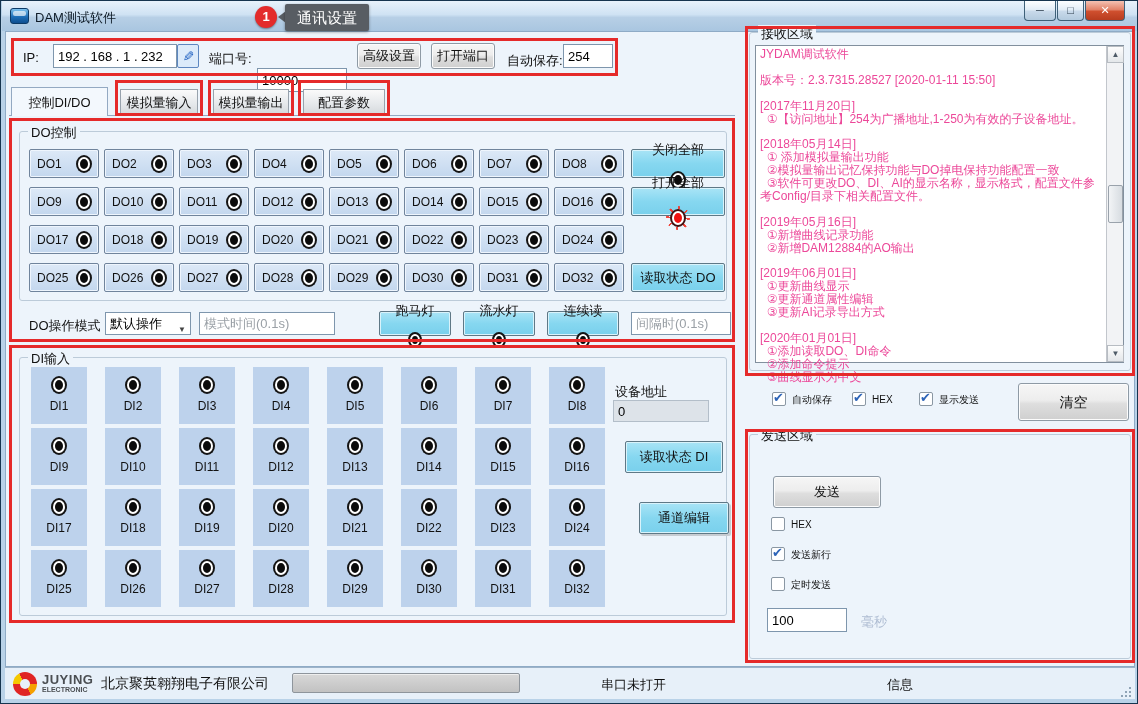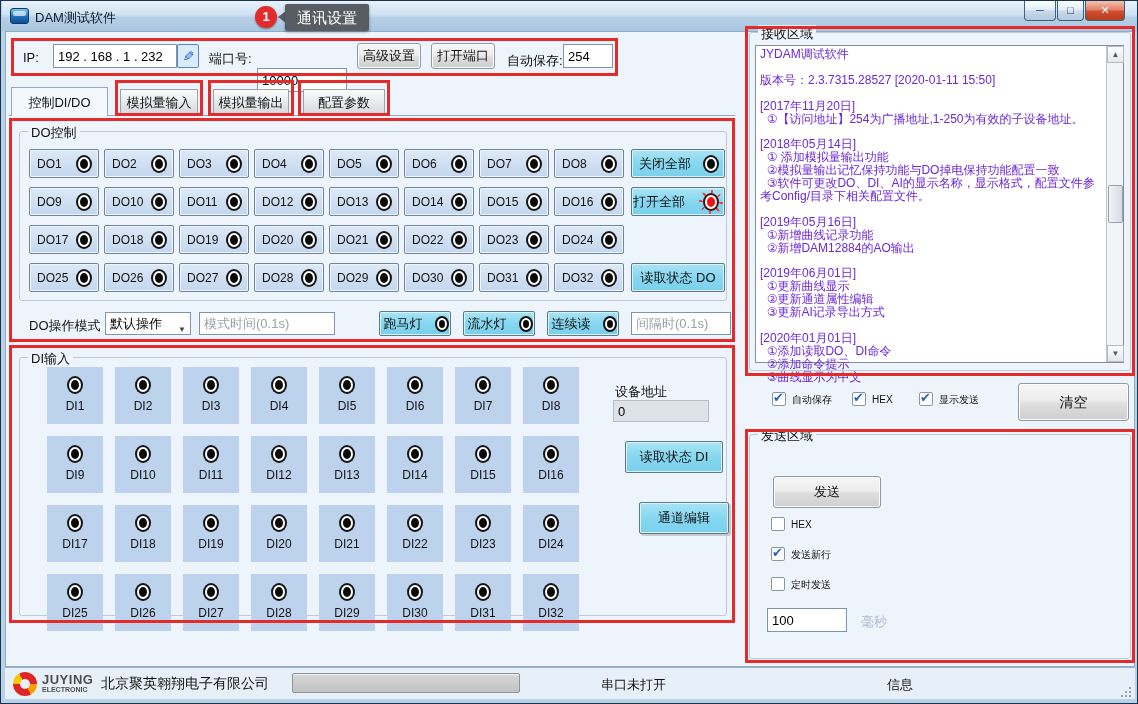--- a/index.html
+++ b/index.html
@@ -43,21 +43,21 @@
   
   .lbl { font-size:13px; color:#101010; white-space:nowrap; }
   .tbox { background:#fff; border:1px solid #7e96ad; font-size:13px; color:#000;
     padding:0 4px; font-family:"Liberation Sans","DejaVu Sans",sans-serif; }
   .tbox::placeholder { color:#9aa0a6; }
   .btn7 { border:1px solid #8e9aa5; border-radius:3px; text-align:center; font-size:13px;
     color:#111; background:linear-gradient(#f6f6f6,#ededed 45%,#dedede 55%,#cfcfcf);
     box-shadow:inset 0 0 0 1px #fcfcfc; }
   .cyanbtn { border:1px solid #5f7886; border-radius:2px;
     background:linear-gradient(#a9e4f6,#86d7f0 50%,#79d0ec); box-shadow:inset 0 0 0 1px #d9f3fb;
-    display:flex; align-items:center; justify-content:center; gap:14px; font-size:13px; }
+    display:flex; align-items:center; justify-content:center; gap:14px; font-size:13px;flex-direction:column; }
   .led { width:12px; height:14px; border-radius:50%; background:#0b0b0b;
     border:2px solid #fff; box-shadow:0 0 0 2px #141414; flex:none; }
   .led.red { background:#f01010; box-shadow:0 0 0 2px #401010; }
   .rays { width:28px; height:28px; border-radius:50%; flex:none; position:relative;
     background:repeating-conic-gradient(rgba(240,60,50,.95) 0deg 9deg, transparent 9deg 45deg);
     display:flex; align-items:center; justify-content:center; }
   .groupbox { border:1px solid #bccbd9; border-radius:3px; }
   .gb-title { position:absolute; top:-8px; left:8px; background:#edf4fb; padding:0 3px;
     font-size:13px; color:#101010; }
   .cb { display:inline-block; width:14px; height:14px; background:#fff;
@@ -79,28 +79,28 @@
   .tabline { left:8px; top:114px; width:726px; height:1px; background:#93a9c2; }
 
   
   .do-grid { left:28px; top:148px; display:grid; grid-template-columns:repeat(8,70px);
     grid-auto-rows:29px; column-gap:5px; row-gap:9px; }
   .do-btn { border:1px solid #70849c; border-radius:2px; display:flex; align-items:center;
     justify-content:space-between; padding:0 8px 0 7px; font-size:12px;
     background:linear-gradient(#dde9f7,#c3d7ee); box-shadow:inset 0 0 0 1px #eef5fd; }
 
   
-  .di-grid { left:46px; top:366px; display:grid; grid-template-columns:repeat(8,56px);
-    grid-auto-rows:57px; column-gap:18px; row-gap:4px;gap:12px; }
+  .di-grid { left:30px; top:366px; display:grid; grid-template-columns:repeat(8,56px);
+    grid-auto-rows:57px; column-gap:18px; row-gap:4px; }
   .di-tile { background:#bdd2ec; display:flex; flex-direction:column; align-items:center;
     justify-content:center; gap:7px; font-size:12px; }
 
   
   .rx-pre { white-space:pre-wrap; font-size:12px; line-height:12.9px; padding:2px 4px;
-    color:#6d28d9; width:350px; font-family:"Liberation Sans","DejaVu Sans",sans-serif; }
+    color:#ec4899; width:350px; font-family:"Liberation Sans","DejaVu Sans",sans-serif; }
   .sbar { background:#f2f3f5; border-left:1px solid #c2c6cc; }
   .sbtn { width:17px; height:17px; text-align:center; line-height:16px; font-size:8px;
     color:#4d5a66; background:linear-gradient(#fdfdfd,#e4e7ea); border:1px solid #b7bcc2; }
   .sthumb { width:15px; height:38px; margin-left:1px; border:1px solid #9aa2ab; border-radius:2px;
     background:linear-gradient(90deg,#f2f4f6,#d7dce1); }
   .cursor { display:inline-block; width:1px; height:13px; background:#000; vertical-align:-2px; }
 
   
   .statusbar { left:4px; top:666px; width:1130px; height:32px; background:#e7f0f9;
     border-top:1px solid #9db3c9; }

